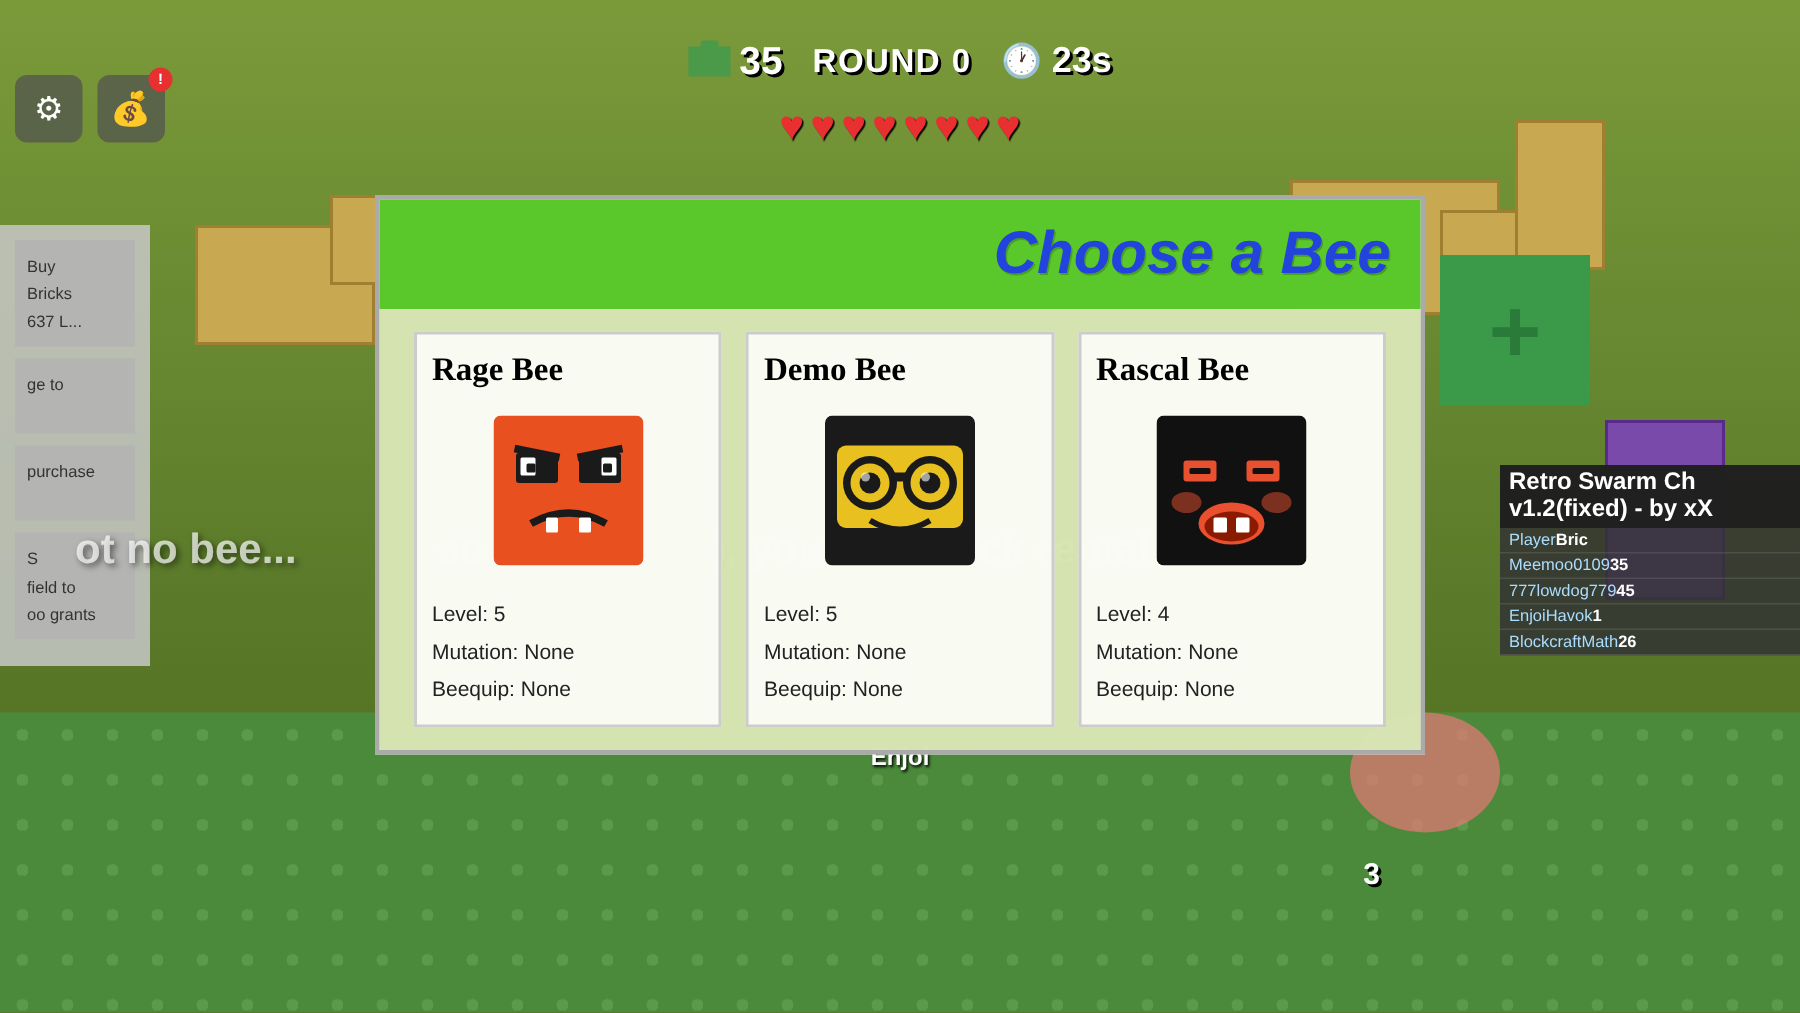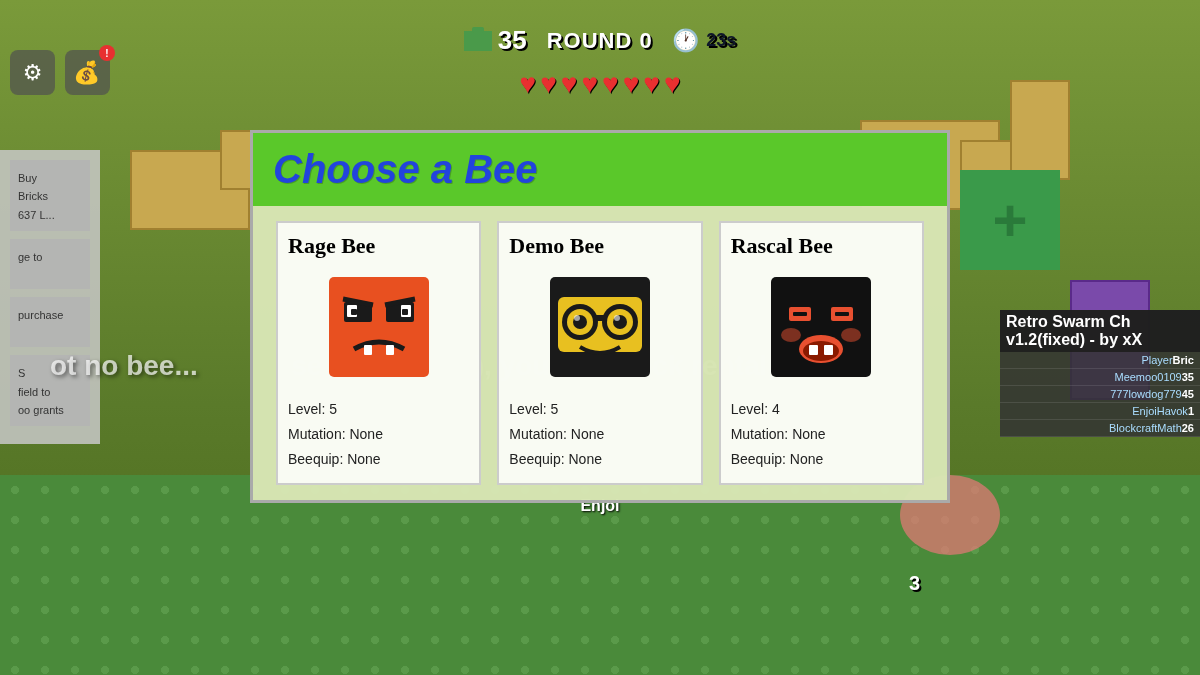--- a/index.html
+++ b/index.html
@@ -166,23 +166,23 @@
       display: flex;
       align-items: center;
       gap: 6px;
     }
 
     .clock-icon {
       font-size: 22px;
     }
 
     .timer-text {
-      font-size: 18px;
-      font-weight: bold;
-      color: #0f172a;
+      font-size: 24px;
+      font-weight: bold;
+      color: #ffffff;
       text-shadow: 2px 2px 0 #000;
     }
 
     
     .hearts-row {
       position: absolute;
       top: 68px;
       left: 0;
       right: 0;
       display: flex;
@@ -245,21 +245,21 @@
       transform: translateX(-50%);
       width: 700px;
       background: rgba(255, 255, 255, 0.92);
       border: 3px solid #aaa;
       z-index: 100;
     }
 
     .dialog-header {
       background: #5ac82a;
       padding: 14px 20px;
-      text-align: left;
+      text-align: right;
     }
 
     .dialog-title {
       font-size: 40px;
       font-weight: bold;
       color: #2244dd;
       font-style: italic;
       text-shadow: 1px 1px 0 rgba(0,0,0,0.2);
     }
 
@@ -346,21 +346,21 @@
 
     .leaderboard-header {
       background: rgba(30,30,30,0.9);
       padding: 3px 6px;
       font-size: 16px;
       font-weight: bold;
     }
 
     .leaderboard-row {
       display: flex;
-      justify-content: flex-end;
+      justify-content: flex-start;
       padding: 2px 6px;
       border-bottom: 1px solid rgba(255,255,255,0.1);
     }
 
     .lb-name { color: #adf; }
     .lb-score { color: #fff; font-weight: bold; }
 
     
     .enjoi-label {
       position: absolute;

